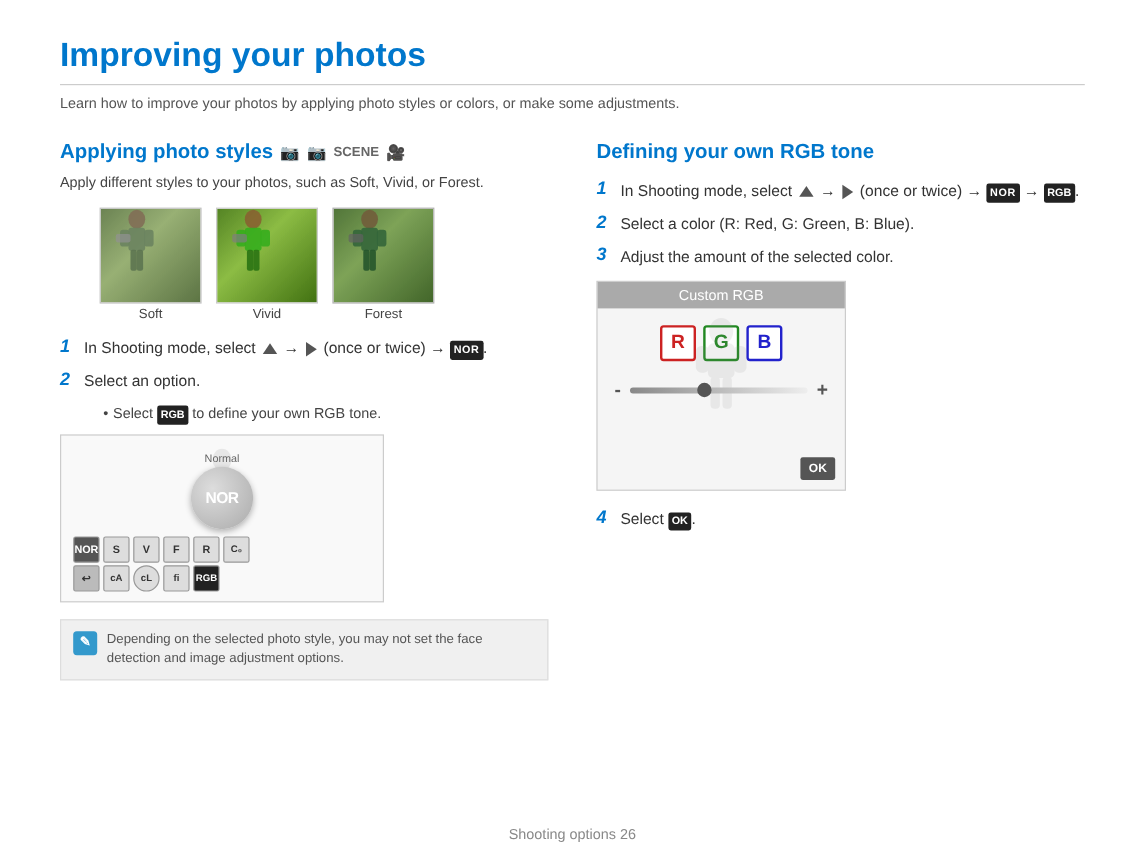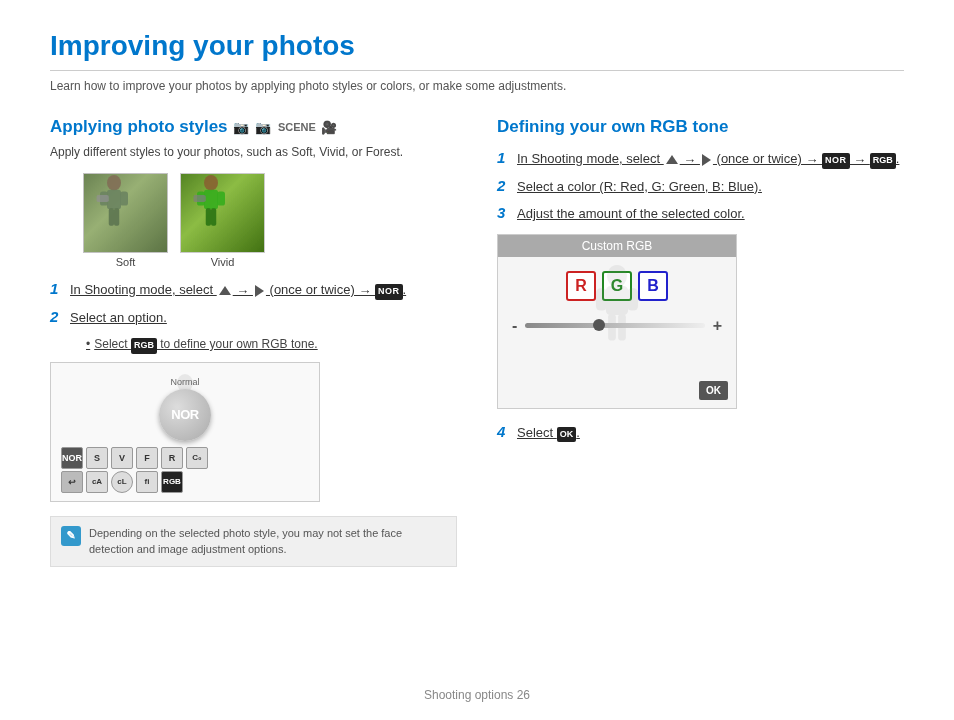--- a/index.html
+++ b/index.html
@@ -106,21 +106,20 @@
       font-style: italic;
       font-size: 15px;
       font-weight: bold;
       margin-right: 6px;
       min-width: 14px;
     }
     .step-text {
       flex: 1;
       line-height: 1.5;
       color: #333;
-      text-decoration: underline;
     }
     .bullet-list {
       margin-top: 8px;
       margin-left: 16px;
     }
     .bullet-item {
       font-size: 12px;
       color: #444;
       line-height: 1.5;
     }
@@ -277,20 +276,34 @@
               <rect x="14" y="20" width="9" height="16" rx="3" fill="#4a9a3a" opacity="0.9"></rect>
               <rect x="37" y="20" width="9" height="16" rx="3" fill="#4a9a3a" opacity="0.9"></rect>
               <rect x="24" y="39" width="6" height="20" rx="2" fill="#3a6a2a" opacity="0.9"></rect>
               <rect x="30" y="39" width="6" height="20" rx="2" fill="#3a6a2a" opacity="0.9"></rect>
               <rect x="10" y="24" width="14" height="8" rx="2" fill="#777" opacity="0.7"></rect>
             </svg>
           </div>
           <span class="photo-label">Vivid</span>
         </div>
 
+        <div class="photo-item">
+          <div class="photo-box forest">
+            <svg class="person-svg" viewBox="0 0 60 80" xmlns="http://www.w3.org/2000/svg">
+              <ellipse cx="30" cy="10" rx="8" ry="9" fill="#7a6040" opacity="0.9"></ellipse>
+              <rect x="22" y="18" width="16" height="22" rx="3" fill="#3a6a3a" opacity="0.9"></rect>
+              <rect x="14" y="20" width="9" height="16" rx="3" fill="#3a6a3a" opacity="0.9"></rect>
+              <rect x="37" y="20" width="9" height="16" rx="3" fill="#3a6a3a" opacity="0.9"></rect>
+              <rect x="24" y="39" width="6" height="20" rx="2" fill="#2a5a2a" opacity="0.9"></rect>
+              <rect x="30" y="39" width="6" height="20" rx="2" fill="#2a5a2a" opacity="0.9"></rect>
+              <rect x="10" y="24" width="14" height="8" rx="2" fill="#666" opacity="0.7"></rect>
+            </svg>
+          </div>
+          <span class="photo-label">Forest</span>
+        </div>
 
       </div>
 
       <div class="step-list">
 
         <div class="step-item">
           <span class="step-num">1</span>
           <span class="step-text">
             In Shooting mode, select
             <span style="display:inline-block;width:0;height:0;border-left:6px solid transparent;border-right:6px solid transparent;border-bottom:9px solid #555;vertical-align:middle;margin:0 2px;"></span>
@@ -380,21 +393,21 @@
           <span class="step-text">Select a color (R: Red, G: Green, B: Blue).</span>
         </div>
 
         <div class="step-item">
           <span class="step-num">3</span>
           <span class="step-text">Adjust the amount of the selected color.</span>
         </div>
 
       </div>
 
-      <div style="border:1px solid #ccc;background:#f5f5f5;padding:0;margin-top:10px;width:240px;height:175px;position:relative;">
+      <div style="border:1px solid #ccc;background:#f5f5f5;padding:0;margin-top:10px;width:208px;height:175px;position:relative;">
 
         <svg style="position:absolute;top:30px;left:50%;transform:translateX(-50%);opacity:0.12;width:80px;height:100px;" viewBox="0 0 60 90">
           <ellipse cx="30" cy="10" rx="9" ry="10" fill="#888"></ellipse>
           <rect x="20" y="19" width="20" height="26" rx="4" fill="#888"></rect>
           <rect x="11" y="21" width="10" height="20" rx="4" fill="#888"></rect>
           <rect x="39" y="21" width="10" height="20" rx="4" fill="#888"></rect>
           <rect x="22" y="44" width="7" height="24" rx="3" fill="#888"></rect>
           <rect x="31" y="44" width="7" height="24" rx="3" fill="#888"></rect>
         </svg>
 

